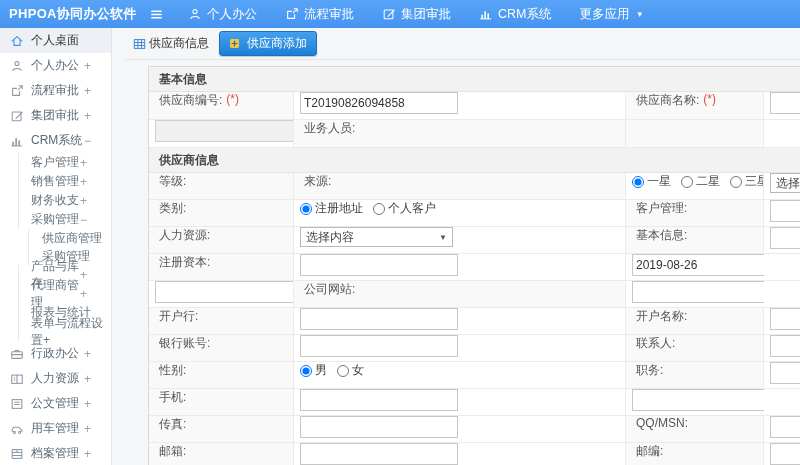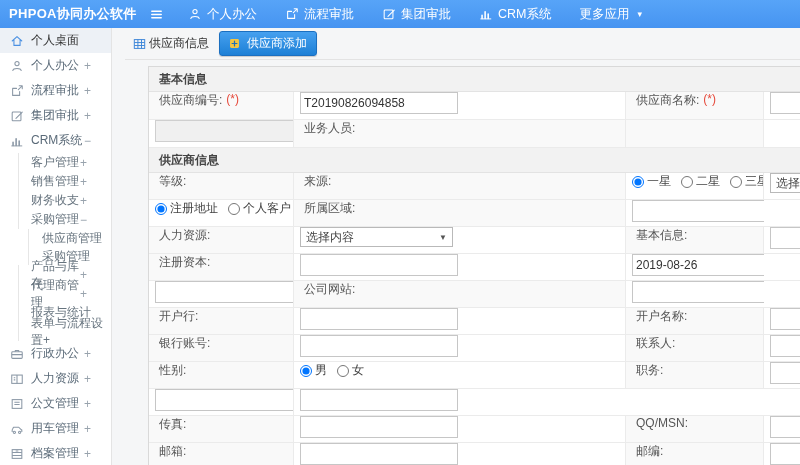--- a/index.html
+++ b/index.html
@@ -336,34 +336,37 @@
               </label>
             </div>
           </div>
           <div class="fcell value" data-name="source-value-cell">
             <div class="sel" data-name="source-select">
               <span data-name="select-value">选择内容</span>
             </div>
           </div>
         </div>
         <div class="frow" data-name="form-row">
+          <div class="fcell label" data-name="category-label">
+            <span data-name="field-label-text">类别:</span>
+          </div>
           <div class="fcell value" data-name="category-value-cell">
             <div class="radio-group" data-name="category-radio-group">
               <label class="radio-opt" data-name="category-radio-option-0">
                 <input data-name="category-radio-0" type="radio" name="category" checked="" style="">
                 <span data-name="radio-label">注册地址</span>
               </label>
               <label class="radio-opt" data-name="category-radio-option-1">
                 <input data-name="category-radio-1" type="radio" name="category" style="">
                 <span data-name="radio-label">个人客户</span>
               </label>
             </div>
           </div>
           <div class="fcell label" data-name="region-label">
-            <span data-name="field-label-text">所属区域:</span>
+            <span data-name="field-label-text">客户管理:</span>
           </div>
           <div class="fcell value" data-name="region-value-cell">
             <input class="text" data-name="region-input" type="text" style="">
           </div>
         </div>
         <div class="frow" data-name="form-row">
           <div class="fcell label" data-name="industry-label">
             <span data-name="field-label-text">人力资源:</span>
           </div>
           <div class="fcell value" data-name="industry-value-cell">
@@ -446,20 +449,23 @@
             </div>
           </div>
           <div class="fcell label" data-name="job-title-label">
             <span data-name="field-label-text">职务:</span>
           </div>
           <div class="fcell value" data-name="job-title-value-cell">
             <input class="text" data-name="job-title-input" type="text" style="">
           </div>
         </div>
         <div class="frow" data-name="form-row">
+          <div class="fcell label" data-name="mobile-label">
+            <span data-name="field-label-text">手机:</span>
+          </div>
           <div class="fcell value" data-name="mobile-value-cell">
             <input class="text" data-name="mobile-input" type="text" style="">
           </div>
           <div class="fcell value" data-name="office-phone-value-cell">
             <input class="text" data-name="office-phone-input" type="text" style="">
           </div>
         </div>
         <div class="frow" data-name="form-row">
           <div class="fcell label" data-name="fax-label">
             <span data-name="field-label-text">传真:</span>

